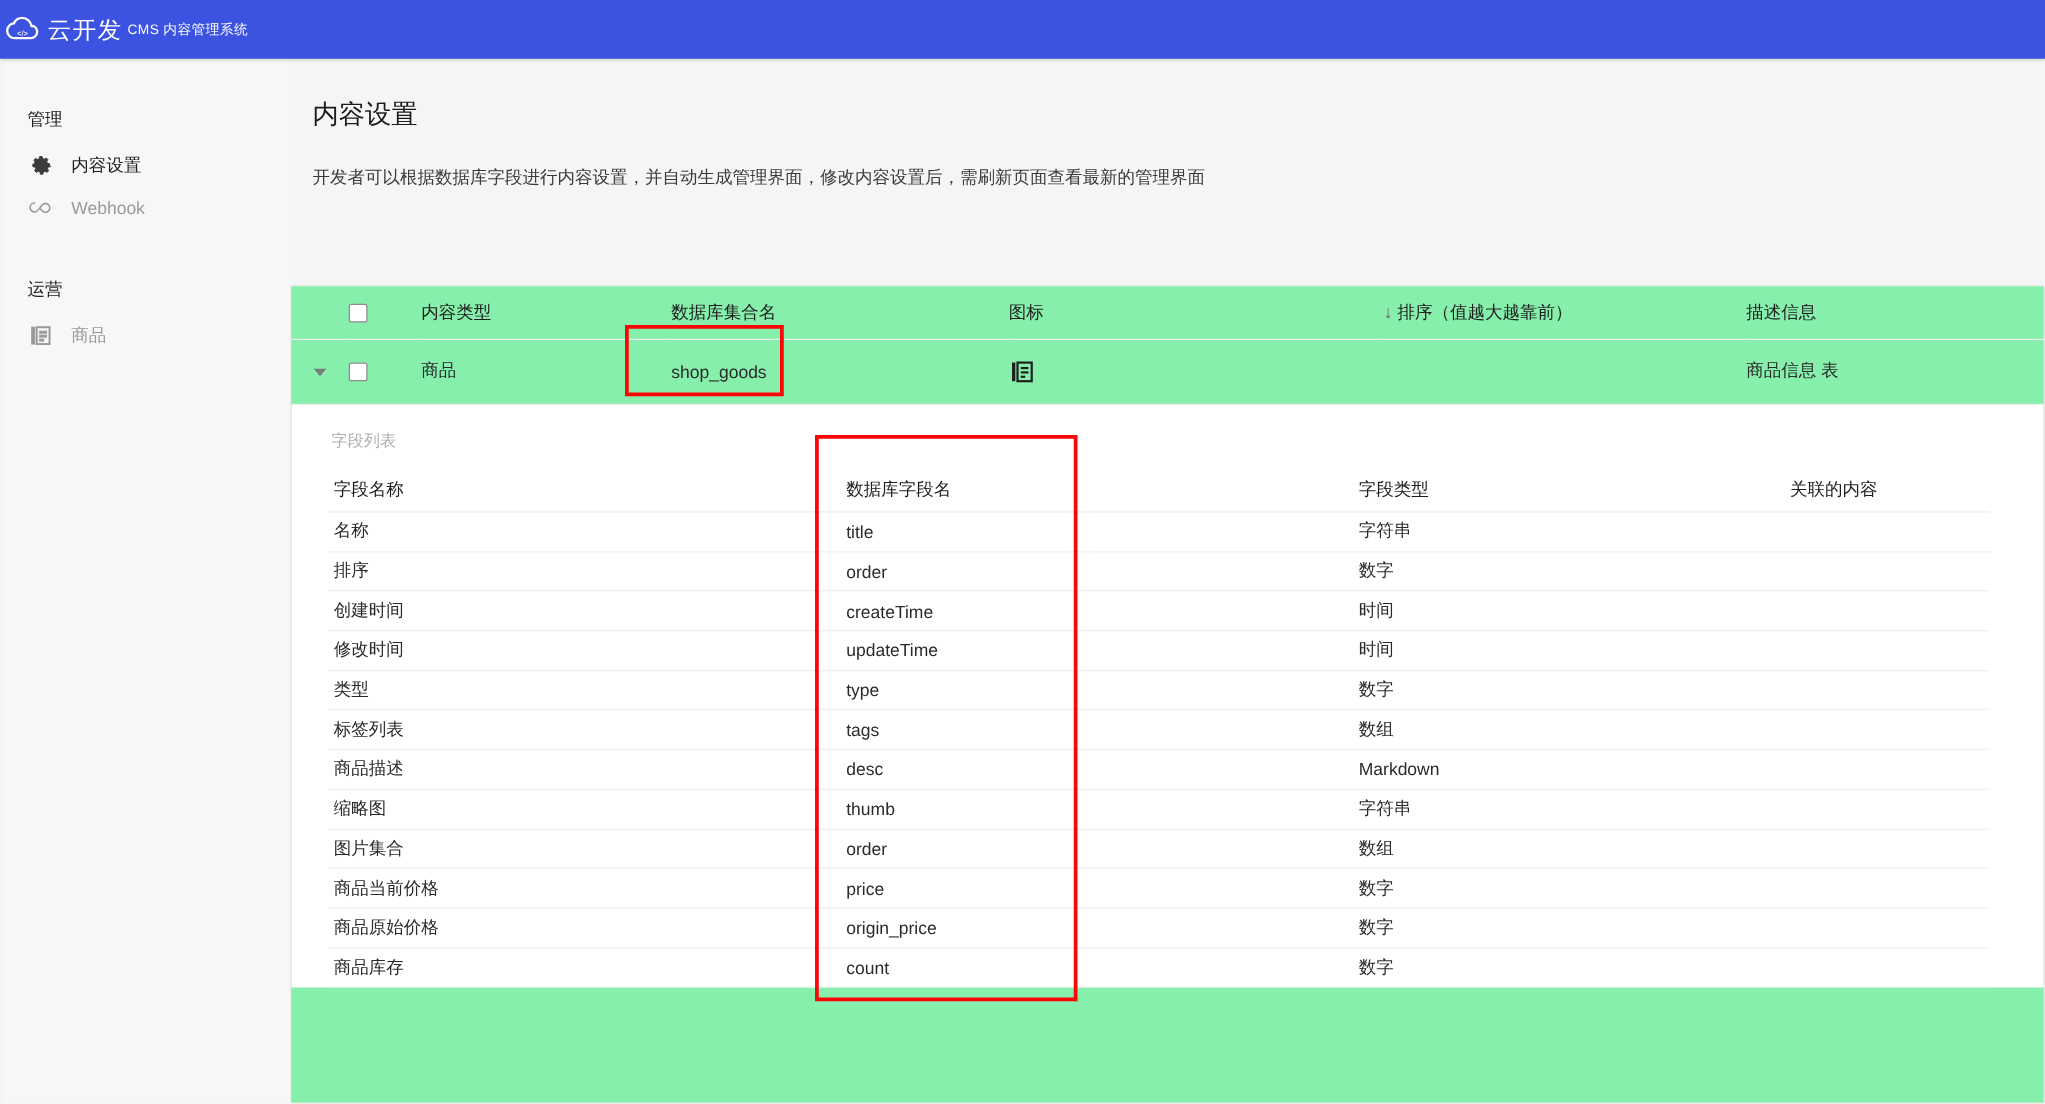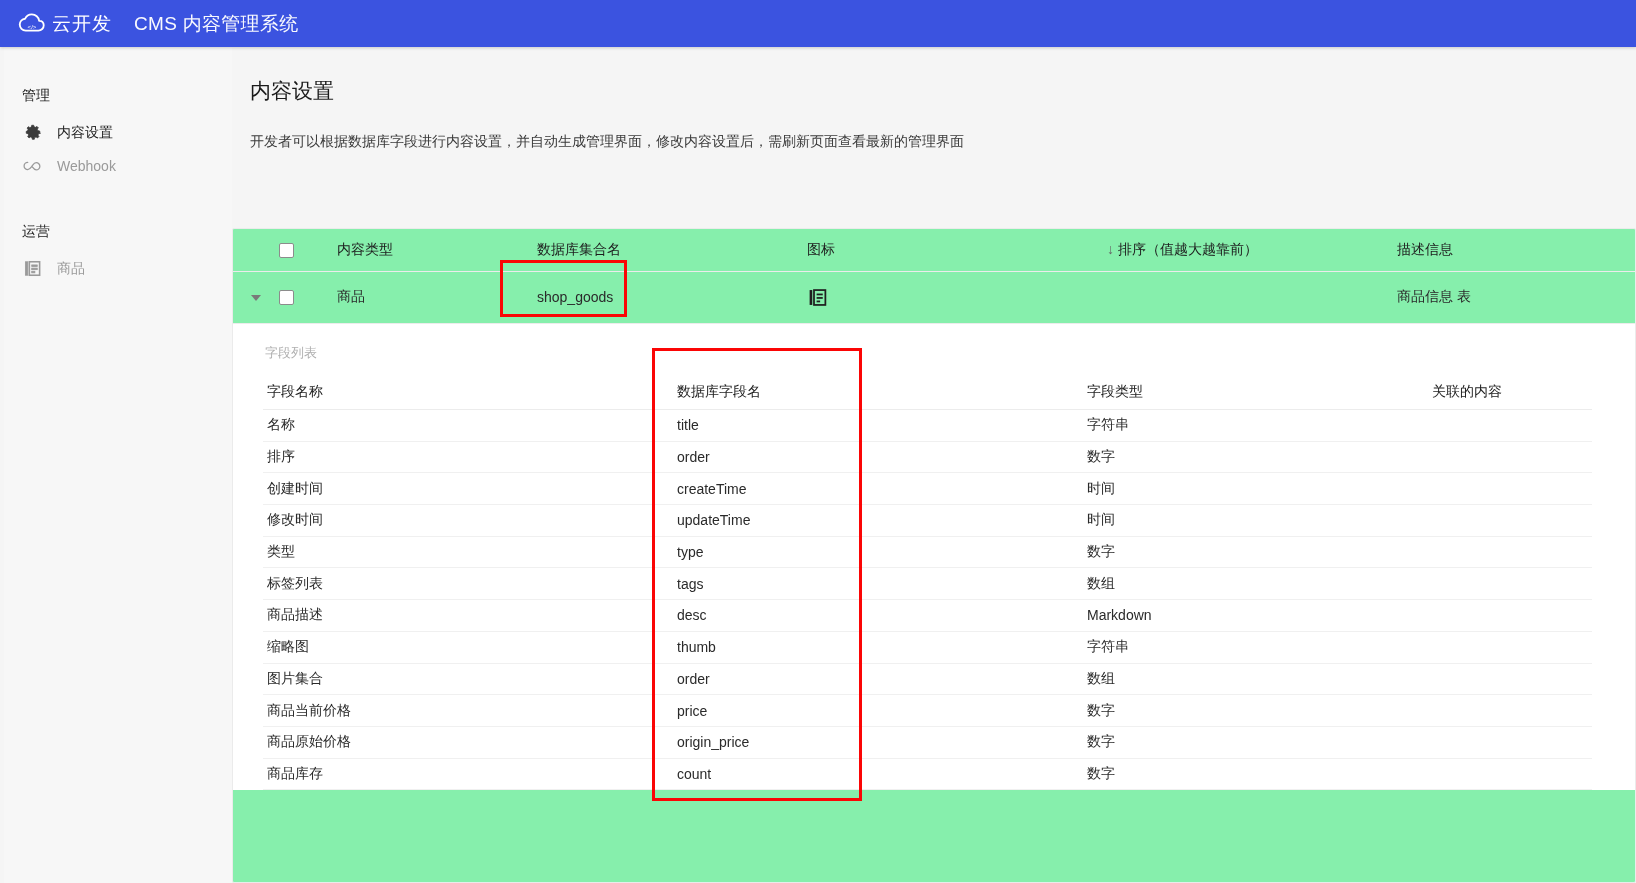--- a/index.html
+++ b/index.html
@@ -10,32 +10,32 @@
     font-family: "Liberation Sans", "DejaVu Sans", sans-serif;
     overflow: hidden;
   }
 
   
   .topbar {
     position: absolute; top: 0; left: 0;
     width: 1636px; height: 47px;
     background: #3b53e0;
     display: flex; align-items: center;
-    padding-left: 18px;
+    padding-left: 4px;
     box-shadow: 0 1px 3px rgba(0,0,0,.18);
     z-index: 10;
   }
   .logo-wrap { display: flex; align-items: center; }
   .logo-mark { width: 28px; height: 28px; display:block; }
   .logo-text {
     color: #ffffff; font-size: 19px; margin-left: 6px;
     letter-spacing: 1px; font-weight: 400;
   }
   .app-title {
-    color: #ffffff; font-size: 19px; margin-left: 22px;
+    color: #ffffff; font-size: 11px; margin-left: 4px;
     letter-spacing: .3px; opacity: .97; text-align: right;
   }
 
   
   .sidebar {
     position: absolute; top: 47px; left: 4px;
     width: 232px; height: 836px;
     background: #f7f7f7;
     border-right: 1px solid #ececec;
   }

